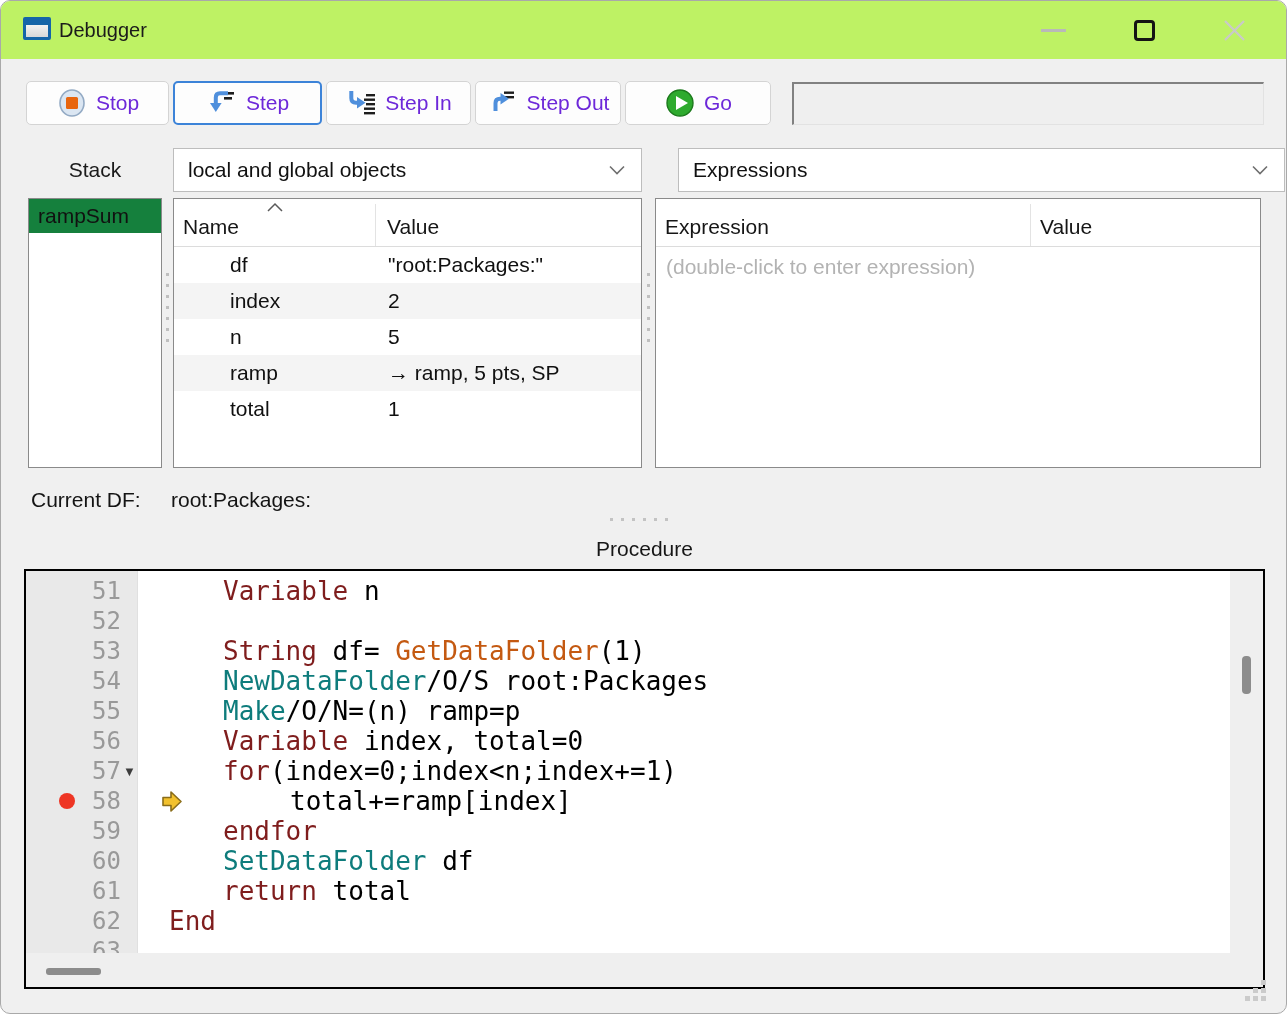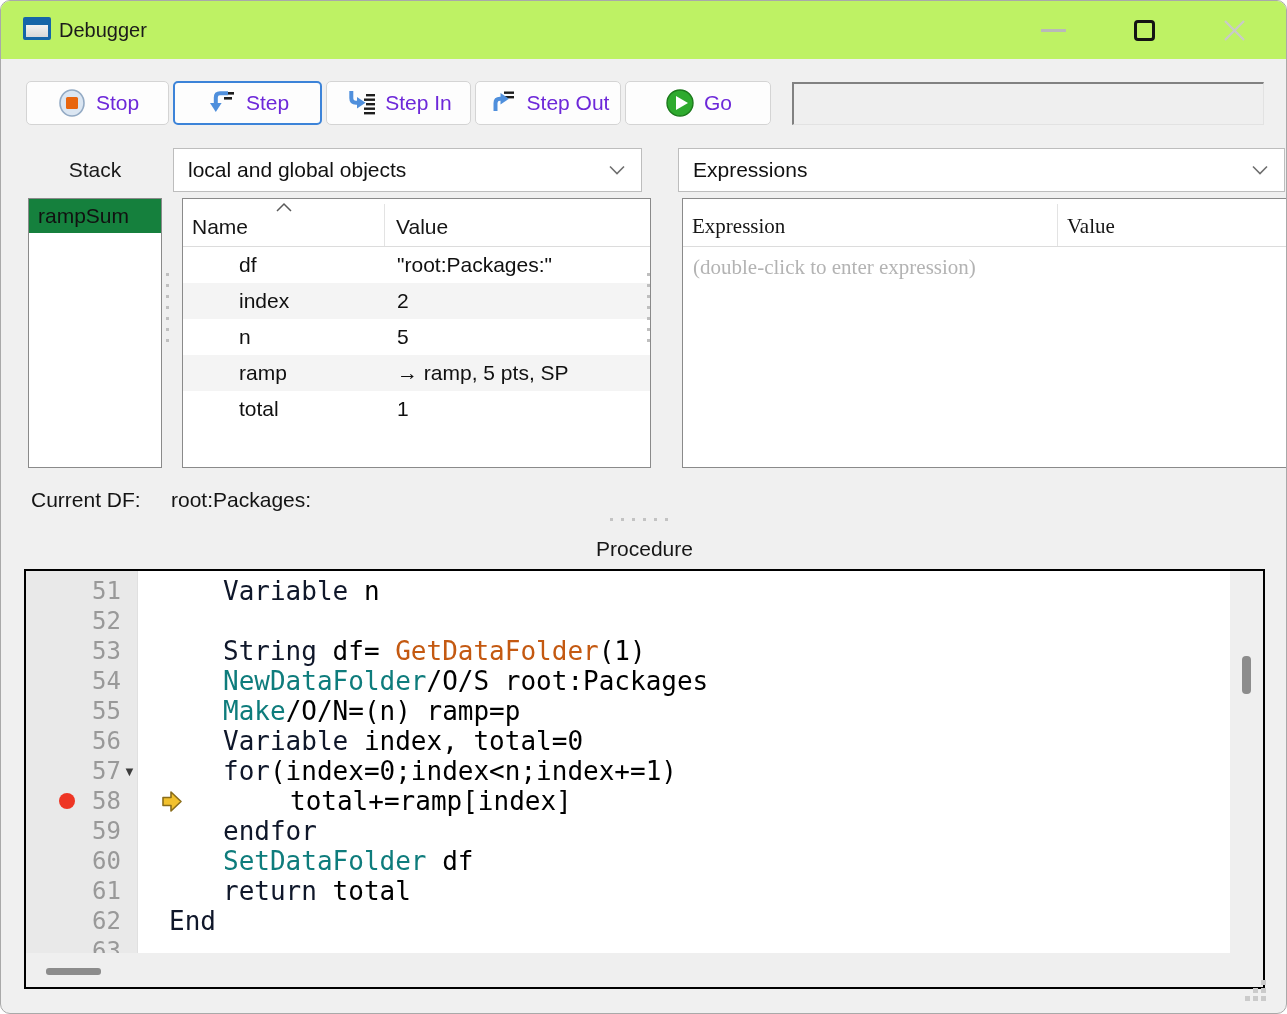--- a/index.html
+++ b/index.html
@@ -34,23 +34,23 @@
   .stack-label { position:absolute; left:27px; top:147px; width:134px; height:44px;
     display:flex; align-items:center; justify-content:center; font-size:21px; color:#1a1a1a; }
   .dropdown { position:absolute; top:147px; height:44px; background:#ffffff; border:1px solid #bdbdbd;
     display:flex; align-items:center; padding:0 14px; font-size:21px; color:#111; }
   .dropdown .chev { margin-left:auto; }
   
   .stack-list { position:absolute; left:27px; top:197px; width:134px; height:270px;
     background:#ffffff; border:1px solid #8a8a8a; overflow:hidden; }
   .stack-item { height:34px; background:#15803d; display:flex; align-items:center; padding-left:9px;
     font-size:21px; color:#111; }
-  .vtable { position:absolute; top:197px; height:270px; background:#ffffff; border:1px solid #8a8a8a; overflow:hidden;margin-left:9px; }
+  .vtable { position:absolute; top:197px; height:270px; background:#ffffff; border:1px solid #8a8a8a; overflow:hidden; }
   #objects-table { left:172px; width:469px; }
-  #expr-table    { left:672px; width:606px;font-family:Liberation Serif, serif; }
+  #expr-table    { left:654px; width:606px; }
   .thead { position:relative; height:48px; border-bottom:1px solid #dcdcdc; }
   .thead .h1 { position:absolute; left:9px;  bottom:7px; font-size:21px; color:#161616; }
   .thead .h2 { position:absolute; bottom:7px; font-size:21px; color:#161616; }
   #objects-table .h2 { left:213px; }
   #expr-table    .h2 { left:384px; }
   .col-div { position:absolute; top:5px; bottom:0; width:1px; background:#e3e3e3; }
   #objects-table .col-div { left:201px; }
   #expr-table    .col-div { left:374px; }
   .sort-caret { position:absolute; left:92px; top:3px; }
   .trow { display:grid; height:36px; align-items:center; font-size:21px; color:#101010; }
@@ -78,21 +78,21 @@
   .gutter-bg { position:absolute; left:0; top:0; width:112px; height:382px; background:#e9e9e9;
     border-right:1px solid #e0e0e0; }
   .code-lines { position:absolute; left:0; top:5px; width:1200px; height:377px; overflow:hidden; }
   .cline { position:relative; display:flex; height:30px; align-items:center; }
   .gut { width:112px; flex:none; display:flex; justify-content:flex-end; align-items:center;
     font-family:"DejaVu Sans Mono", monospace; font-size:24px; color:#999999; }
   .fold { width:17px; font-size:13px; color:#3c3c3c; text-align:center; font-family:"Liberation Sans",sans-serif; }
   .bp { position:absolute; left:33px; top:7px; width:16px; height:16px; border-radius:50%; background:#ee3524; }
   .cur-arrow { position:absolute; left:133px; top:3px; }
   .ctext { font-family:"DejaVu Sans Mono", monospace; font-size:26px; line-height:30px; white-space:pre; color:#000; }
-  .kw { color:#0f172a; } .op { color:#0e7c7c; } .fn { color:#c45911; } .pl { color:#000; }
+  .kw { color:#7f1d1d; } .op { color:#0e7c7c; } .fn { color:#c45911; } .pl { color:#000; }
   .vscroll-track { position:absolute; right:0; top:0; width:33px; height:382px; background:#efefef; }
   .vscroll-thumb { position:absolute; left:12px; top:85px; width:9px; height:38px; background:#8c8c8c; border-radius:4px; }
   .hscroll-strip { position:absolute; left:0; bottom:0; width:100%; height:34px; background:#efefef; }
   .hscroll-thumb { position:absolute; left:20px; top:15px; width:55px; height:7px; background:#8c8c8c; border-radius:3px; }
   
   .resize-grip { position:absolute; left:1244px; top:979px; width:22px; height:22px; }
   .resize-grip i { position:absolute; width:5px; height:5px; background:#cbcbcb; }
   svg { display:block; }
 </style>
 </head>

